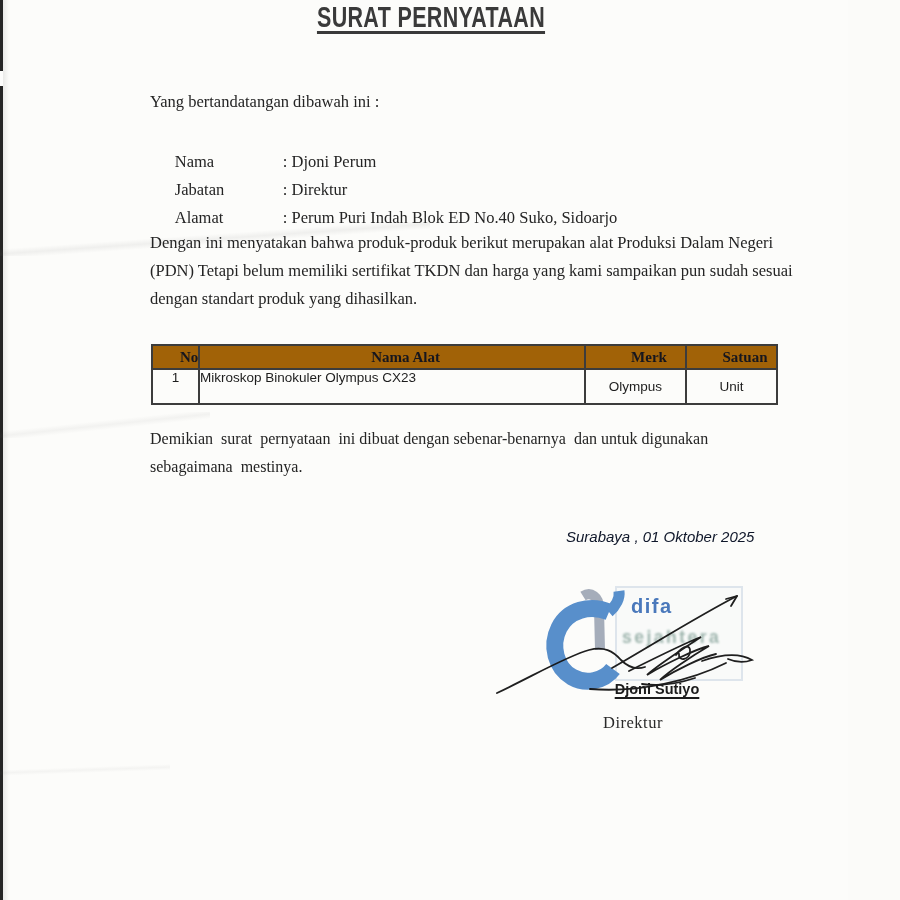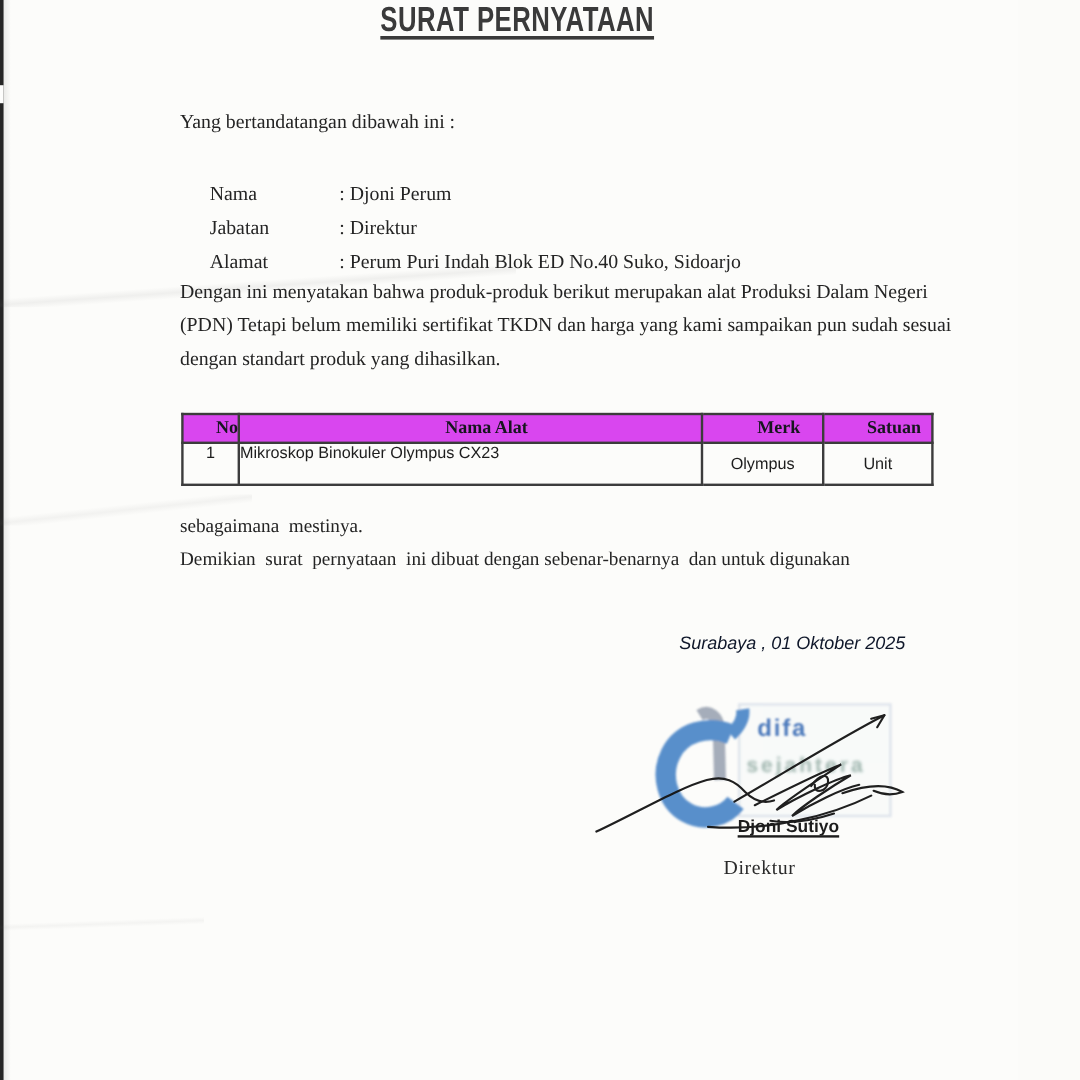--- a/index.html
+++ b/index.html
@@ -35,21 +35,21 @@
   .statement .line{height:28px;line-height:28px;white-space:pre;}
   .closing{position:absolute;left:150px;top:425px;font-size:16px;}
   .closing .line{height:28px;line-height:28px;white-space:pre;}
 
   table.products{
     position:absolute;left:151px;top:344px;width:625px;border-collapse:collapse;
     table-layout:fixed;
   }
   table.products td,table.products th{border:2px solid #3c3c3c;padding:0;}
   table.products th{
-    background:#d946ef;height:22px;font-family:"Liberation Serif","DejaVu Serif",serif;
+    background:#a16207;height:22px;font-family:"Liberation Serif","DejaVu Serif",serif;
     font-size:15px;font-weight:bold;color:#16161e;padding-left:27px;
   }
   table.products td{
     height:33px;font-family:"Liberation Sans","DejaVu Sans",sans-serif;
     font-size:13.5px;color:#1d1d1d;
   }
   td.c-no{text-align:center;vertical-align:top;padding-top:3px;}
   td.c-nama{text-align:left;vertical-align:top;padding-top:3px;padding-left:10px;}
   td.c-mid{text-align:center;vertical-align:middle;padding-top:6px;}
 
@@ -118,22 +118,22 @@
     <tr>
       <td class="c-no">1</td>
       <td class="c-nama">Mikroskop Binokuler Olympus CX23</td>
       <td class="c-mid">Olympus</td>
       <td class="c-mid">Unit</td>
     </tr>
   </tbody>
     </table>
 
   <div class="closing">
+    <div class="line">Demikian  surat  pernyataan  ini dibuat dengan sebenar-benarnya  dan untuk digunakan</div>
     <div class="line">sebagaimana  mestinya.</div>
-    <div class="line">Demikian  surat  pernyataan  ini dibuat dengan sebenar-benarnya  dan untuk digunakan</div>
   </div>
 
   <div class="dateline">Surabaya , 01 Oktober 2025</div>
 
   <svg class="sig-svg" viewBox="0 0 900 900">
     <defs>
       <filter id="inkblur" x="-20%" y="-20%" width="140%" height="140%">
           <feGaussianBlur stdDeviation="0.7"></feGaussianBlur>
         </filter>
       <filter id="inkblur2" x="-20%" y="-20%" width="140%" height="140%">

